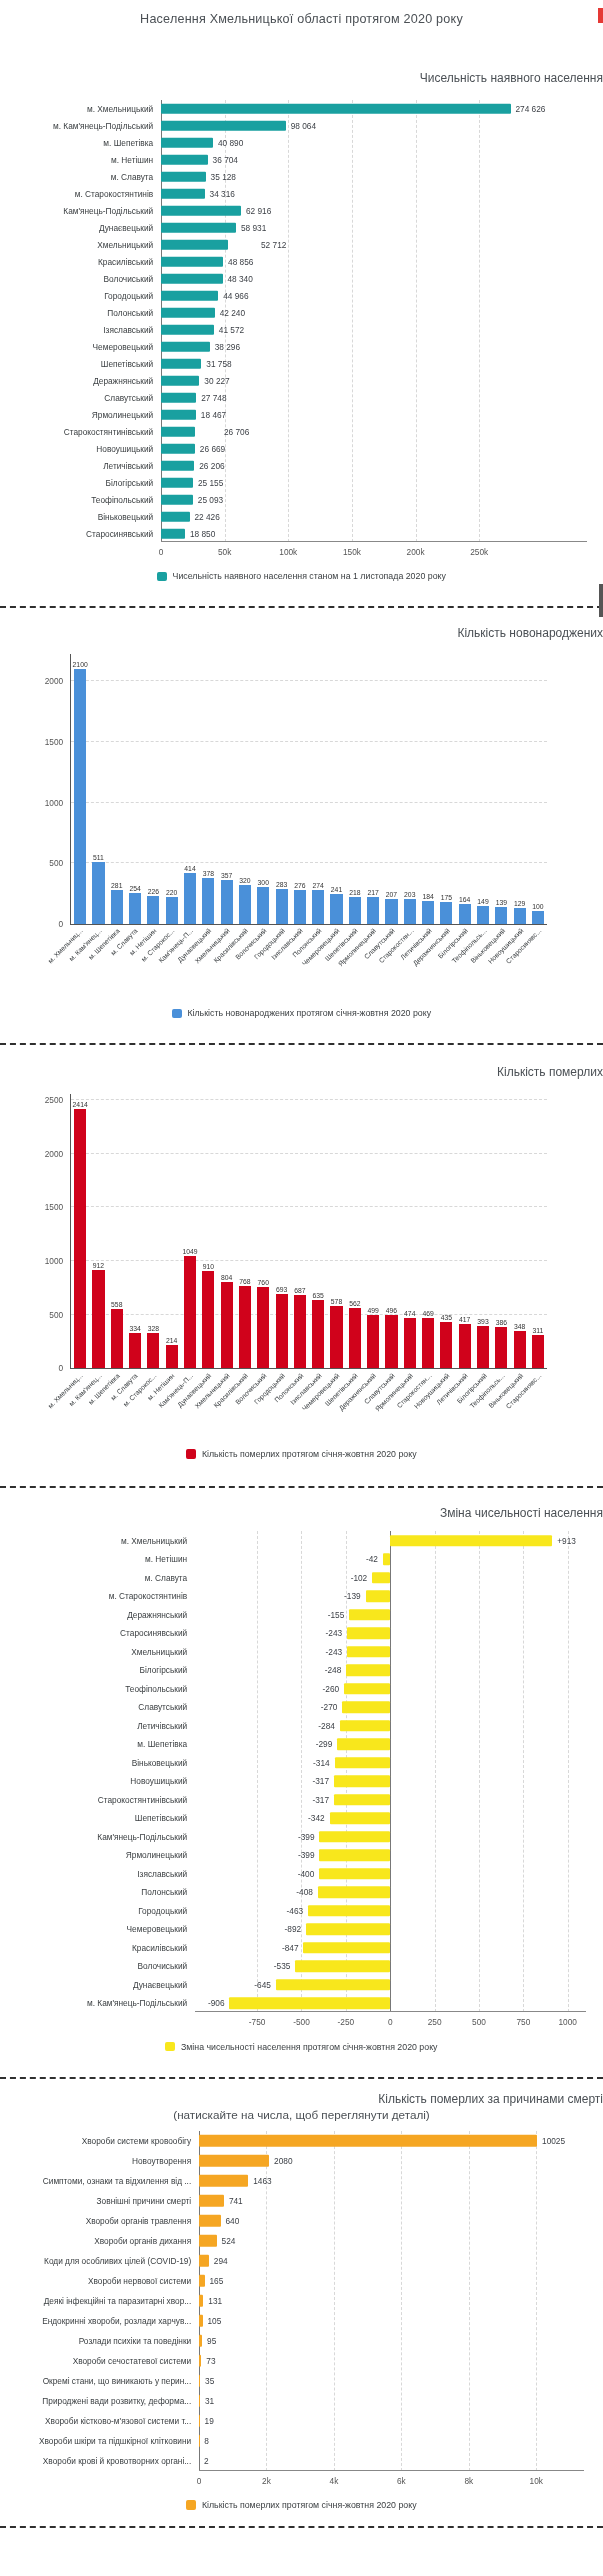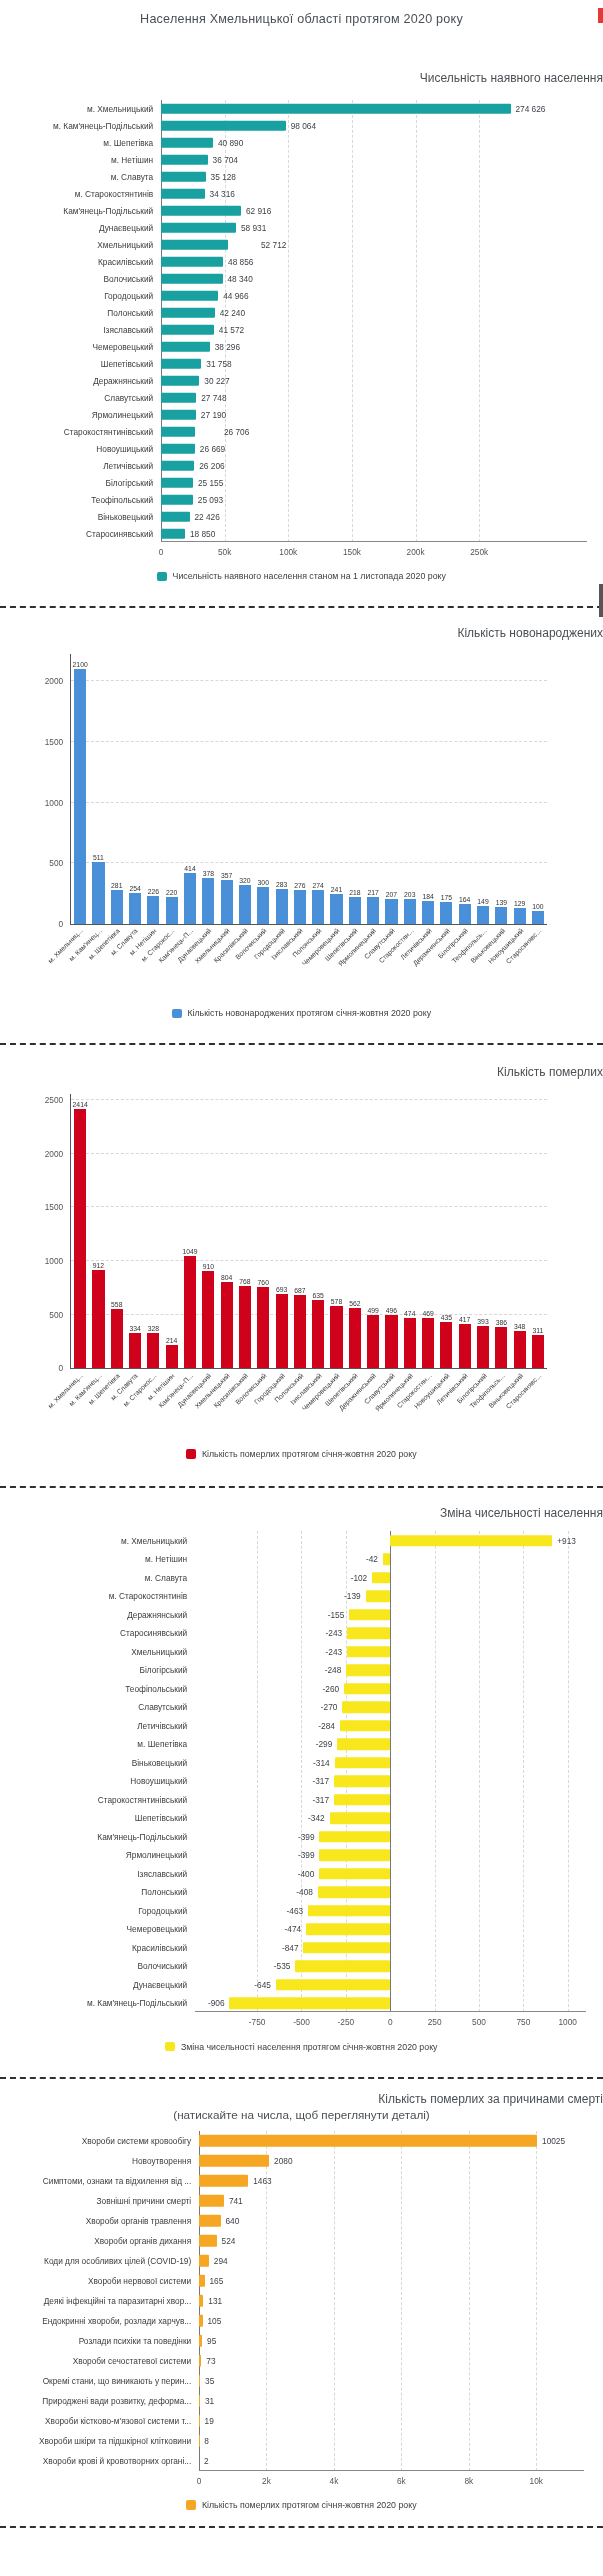--- a/index.html
+++ b/index.html
@@ -148,21 +148,21 @@
           <span class="hval" style="left: calc(9.02299% + 4.9px);">30 227</span>
         </div>
         <div class="hrow" style="height: 17px;">
           <span class="hcat">Славутський</span>
           <div class="hbarEl" style="background: rgb(25, 160, 160); height: 10.7px; left: 0%; width: 8.28299%;"></div>
           <span class="hval" style="left: calc(8.28299% + 4.9px);">27 748</span>
         </div>
         <div class="hrow" style="height: 17px;">
           <span class="hcat">Ярмолинецький</span>
           <div class="hbarEl" style="background: rgb(25, 160, 160); height: 10.7px; left: 0%; width: 8.1991%;"></div>
-          <span class="hval" style="left: calc(8.1991% + 4.9px);">27 190</span>
+          <span class="hval" style="left: calc(8.1991% + 4.9px);">18 467</span>
         </div>
         <div class="hrow" style="height: 17px;">
           <span class="hcat">Старокостянтинівський</span>
           <div class="hbarEl" style="background: rgb(25, 160, 160); height: 10.7px; left: 0%; width: 7.97194%;"></div>
           <span class="hval" style="left: calc(7.97194% + 4.9px); margin-left: 24px;">26 706</span>
         </div>
         <div class="hrow" style="height: 17px;">
           <span class="hcat">Новоушицький</span>
           <div class="hbarEl" style="background: rgb(25, 160, 160); height: 10.7px; left: 0%; width: 7.9609%;"></div>
           <span class="hval" style="left: calc(7.9609% + 4.9px);">26 669</span>
@@ -798,21 +798,21 @@
           <span class="hval" style="left: calc(31.4545% - 4.9px); transform: translate(-100%, -50%);">-408</span>
         </div>
         <div class="hrow" style="height: 18.5px;">
           <span class="hcat">Городоцький</span>
           <div class="hbarEl" style="background: rgb(248, 231, 28); height: 11.7px; left: 28.9545%; width: 21.0455%;"></div>
           <span class="hval" style="left: calc(28.9545% - 4.9px); transform: translate(-100%, -50%);">-463</span>
         </div>
         <div class="hrow" style="height: 18.5px;">
           <span class="hcat">Чемеровецький</span>
           <div class="hbarEl" style="background: rgb(248, 231, 28); height: 11.7px; left: 28.4545%; width: 21.5455%;"></div>
-          <span class="hval" style="left: calc(28.4545% - 4.9px); transform: translate(-100%, -50%);">-474</span>
+          <span class="hval" style="left: calc(28.4545% - 4.9px); transform: translate(-100%, -50%);">-892</span>
         </div>
         <div class="hrow" style="height: 18.5px;">
           <span class="hcat">Красилівський</span>
           <div class="hbarEl" style="background: rgb(248, 231, 28); height: 11.7px; left: 27.7727%; width: 22.2273%;"></div>
           <span class="hval" style="left: calc(27.7727% - 4.9px); transform: translate(-100%, -50%);">-847</span>
         </div>
         <div class="hrow" style="height: 18.5px;">
           <span class="hcat">Волочиський</span>
           <div class="hbarEl" style="background: rgb(248, 231, 28); height: 11.7px; left: 25.6818%; width: 24.3182%;"></div>
           <span class="hval" style="left: calc(25.6818% - 4.9px); transform: translate(-100%, -50%);">-535</span>

